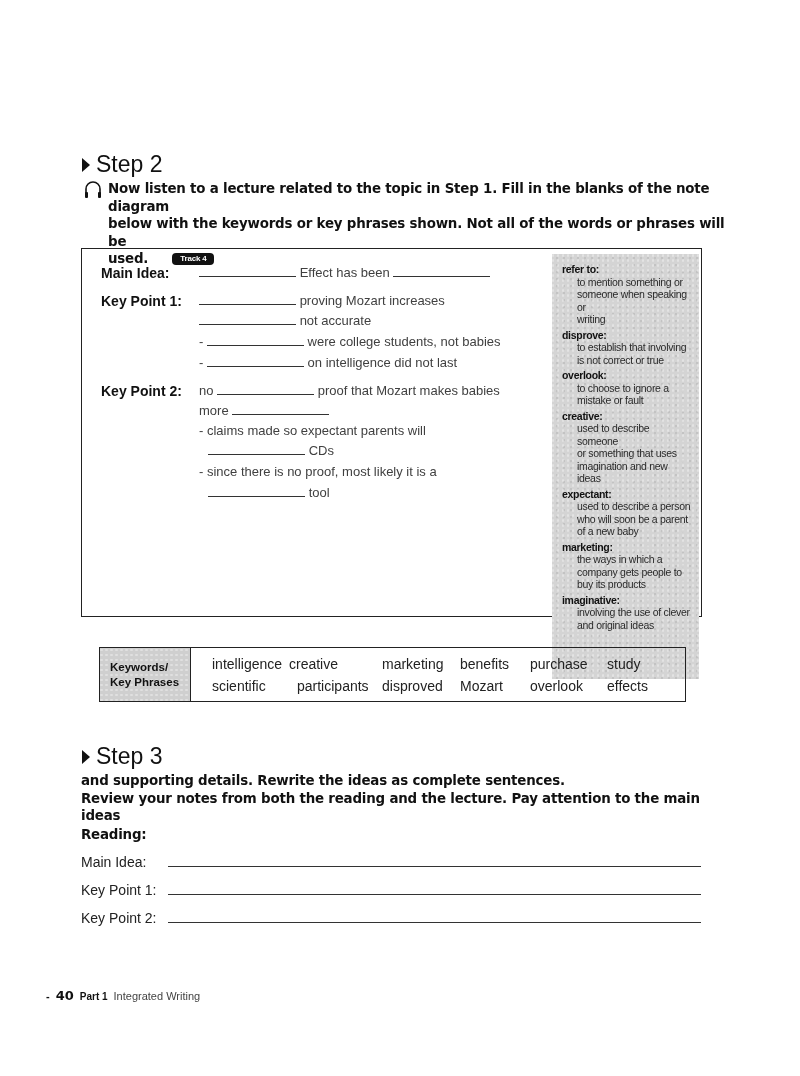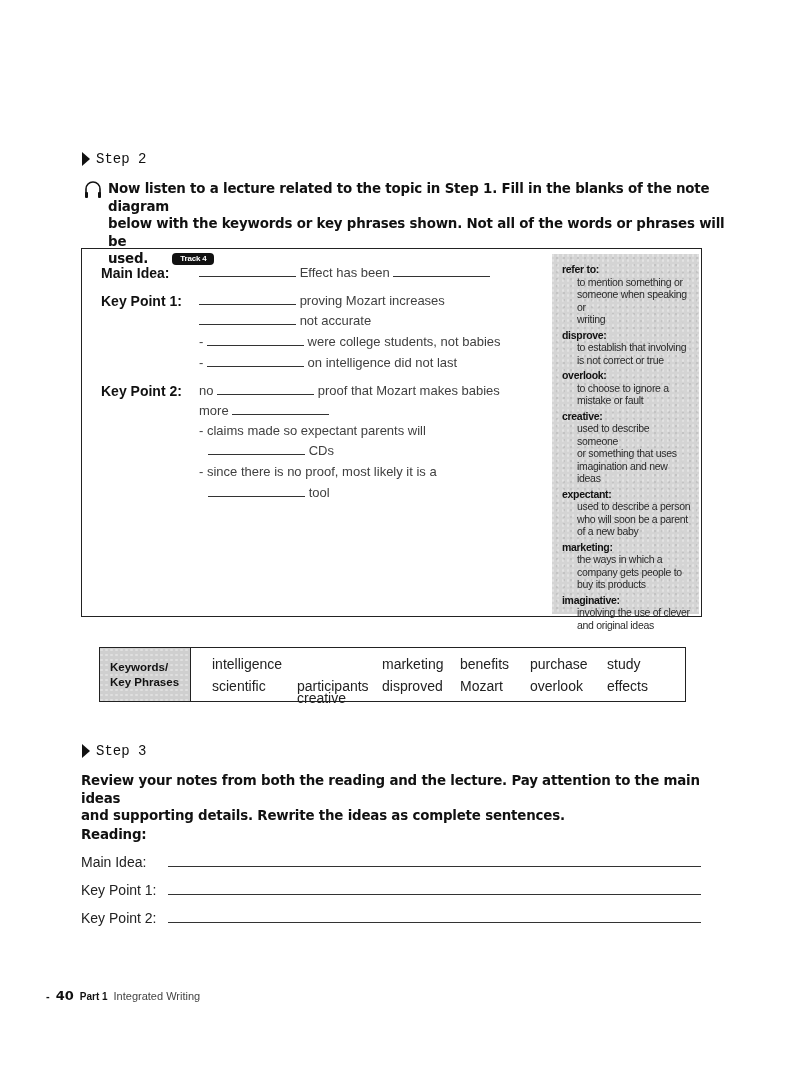--- a/index.html
+++ b/index.html
@@ -4,21 +4,21 @@
 <style>
   html, body { margin: 0; padding: 0; background: #ffffff; }
   body {
     width: 800px; height: 1076px; position: relative; overflow: hidden;
     font-family: "Liberation Sans", "DejaVu Sans", sans-serif; color: #111;
   }
   .abs { position: absolute; }
 
   
   .step-heading {
-    font-family: Liberation Mono, monospace; font-size: 14px; font-weight: normal;
+    font-family: Liberation Sans, sans-serif; font-size: 23px; font-weight: normal;
     color: #111; display: flex; align-items: center; gap: 6px;
   }
   .step-heading .tri {
     width: 0; height: 0; border-top: 7px solid transparent; border-bottom: 7px solid transparent;
     border-left: 8px solid #111; display: inline-block;
   }
 
   .instructions {
     font-family: "DejaVu Sans", sans-serif; font-weight: bold; font-size: 13.4px;
     line-height: 17.5px; color: #111; letter-spacing: -0.2px;
@@ -32,21 +32,21 @@
   
   .note-box {
     left: 81px; top: 248px; width: 621px; height: 369px;
     border: 1.5px solid #222; box-sizing: border-box;
   }
   .note-label { font-weight: bold; font-size: 14px; color: #111; }
   .note-text { font-size: 13px; color: #404040; white-space: nowrap; }
   .blank { display: inline-block; border-bottom: 1px solid #333; height: 10px; vertical-align: baseline; }
 
   .glossary {
-    left: 552px; top: 254px; width: 147px; height: 360px;
+    left: 552px; top: 254px; width: 147px; height: 425px;
     background: #d4d4d4;
     background-image:
       radial-gradient(circle at 20% 30%, rgba(255,255,255,0.35) 1px, transparent 1.5px),
       radial-gradient(circle at 70% 60%, rgba(0,0,0,0.08) 1px, transparent 1.5px);
     background-size: 5px 5px, 7px 7px;
     font-size: 10.5px; line-height: 12.5px; color: #222; padding: 9px 8px 0 10px; box-sizing: border-box;
     letter-spacing: -0.3px;
   }
   .gl-term { font-weight: bold; margin-top: 3px; color: #111; }
   .gl-term:first-child { margin-top: 0; }
@@ -183,43 +183,43 @@
   <div class="gl-def">and original ideas</div>
 </div>
 
 <div class="abs kw-table">
   <div class="kw-label">
     <div>Keywords/</div>
     <div>Key Phrases</div>
   </div>
   <div class="kw-grid">
     <span class="kw-word" style="left:21px; top:8px;">intelligence</span>
-    <span class="kw-word" style="left:106px; top:8px;margin-top:34px;">creative</span>
+    <span class="kw-word" style="left:98px; top:8px;">creative</span>
     <span class="kw-word" style="left:191px; top:8px;">marketing</span>
     <span class="kw-word" style="left:269px; top:8px;">benefits</span>
     <span class="kw-word" style="left:339px; top:8px;">purchase</span>
     <span class="kw-word" style="left:416px; top:8px;">study</span>
 
     <span class="kw-word" style="left:21px; top:30px;">scientific</span>
     <span class="kw-word" style="left:106px; top:30px;">participants</span>
     <span class="kw-word" style="left:191px; top:30px;">disproved</span>
     <span class="kw-word" style="left:269px; top:30px;">Mozart</span>
     <span class="kw-word" style="left:339px; top:30px;">overlook</span>
     <span class="kw-word" style="left:416px; top:30px;">effects</span>
   </div>
 </div>
 
 <div class="abs step-heading" style="left:82px; top:743px;">
   <span class="tri"></span>
   <span>Step 3</span>
 </div>
 
 <div class="abs instructions" style="left:81px; top:772px; width:640px;">
+  <div>and supporting details. Rewrite the ideas as complete sentences.</div>
   <div>Review your notes from both the reading and the lecture. Pay attention to the main ideas</div>
-  <div>and supporting details. Rewrite the ideas as complete sentences.</div>
 </div>
 
 <div class="abs instructions" style="left:81px; top:826px;">Reading:</div>
 
 <div class="abs rule-label" style="left:81px; top:854px;">Main Idea:</div>
 <div class="abs rule-line" style="left:168px; top:866px; width:533px;"></div>
 
 <div class="abs rule-label" style="left:81px; top:882px;">Key Point 1:</div>
 <div class="abs rule-line" style="left:168px; top:894px; width:533px;"></div>
 

